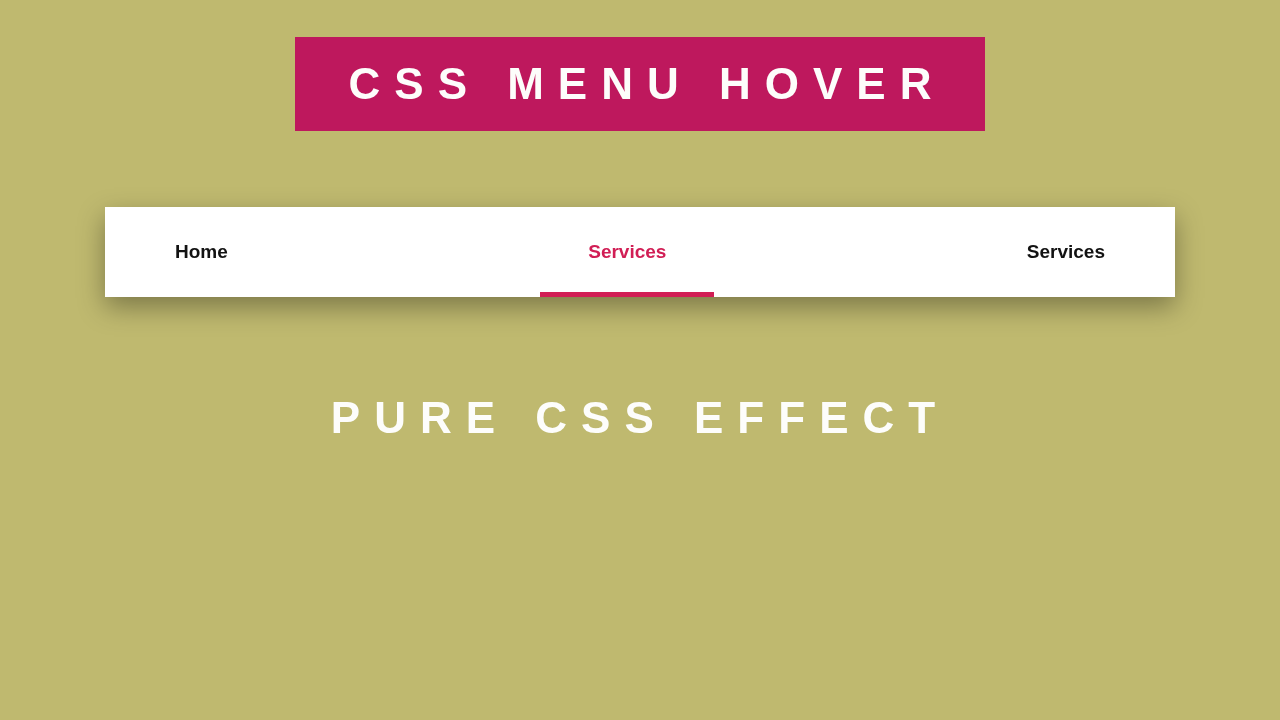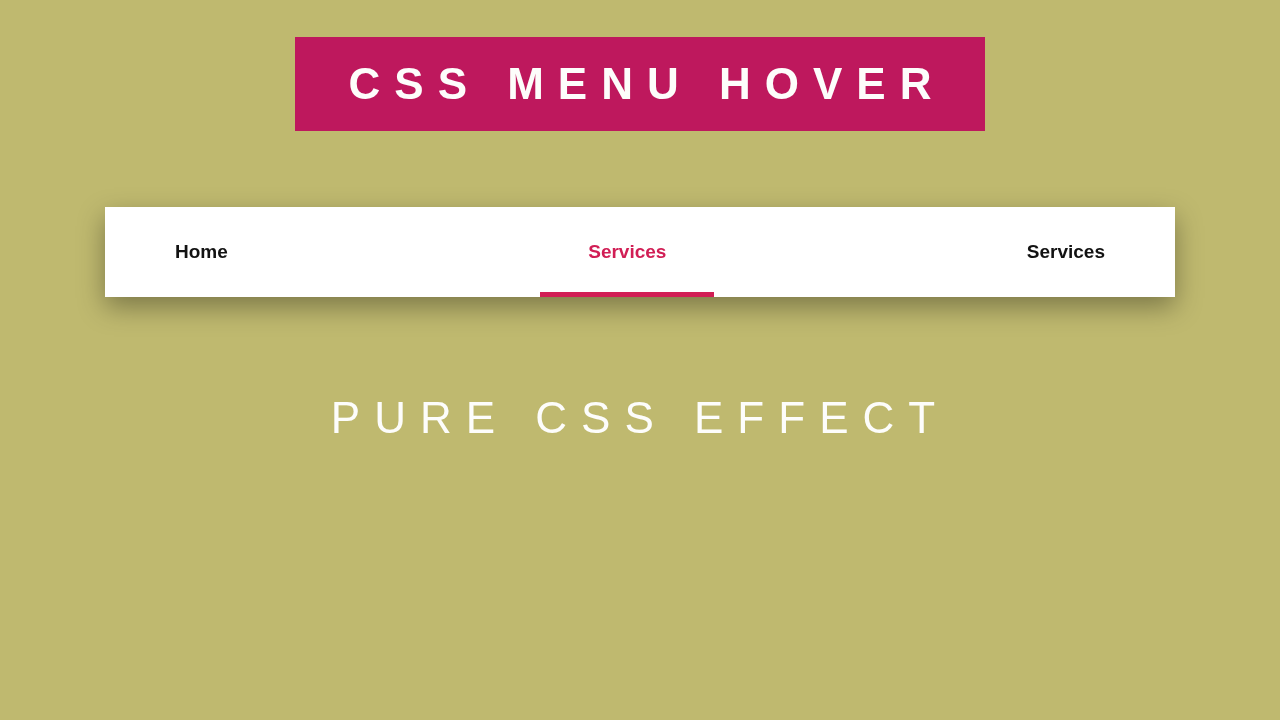--- a/index.html
+++ b/index.html
@@ -58,21 +58,21 @@
       position: absolute;
       left: -38px;
       right: -38px;
       bottom: 0;
       height: 5px;
       background-color: #d11e55;
     }
     .subtitle {
       color: #fdfdfb;
       font-size: 44px;
-      font-weight: 400;
+      font-weight: 700;
       letter-spacing: 14px;
       margin-top: 96px;
       text-transform: uppercase;
     }
   </style>
 </head>
 <body>
 
 <div class="title-banner">CSS MENU HOVER</div>
 

